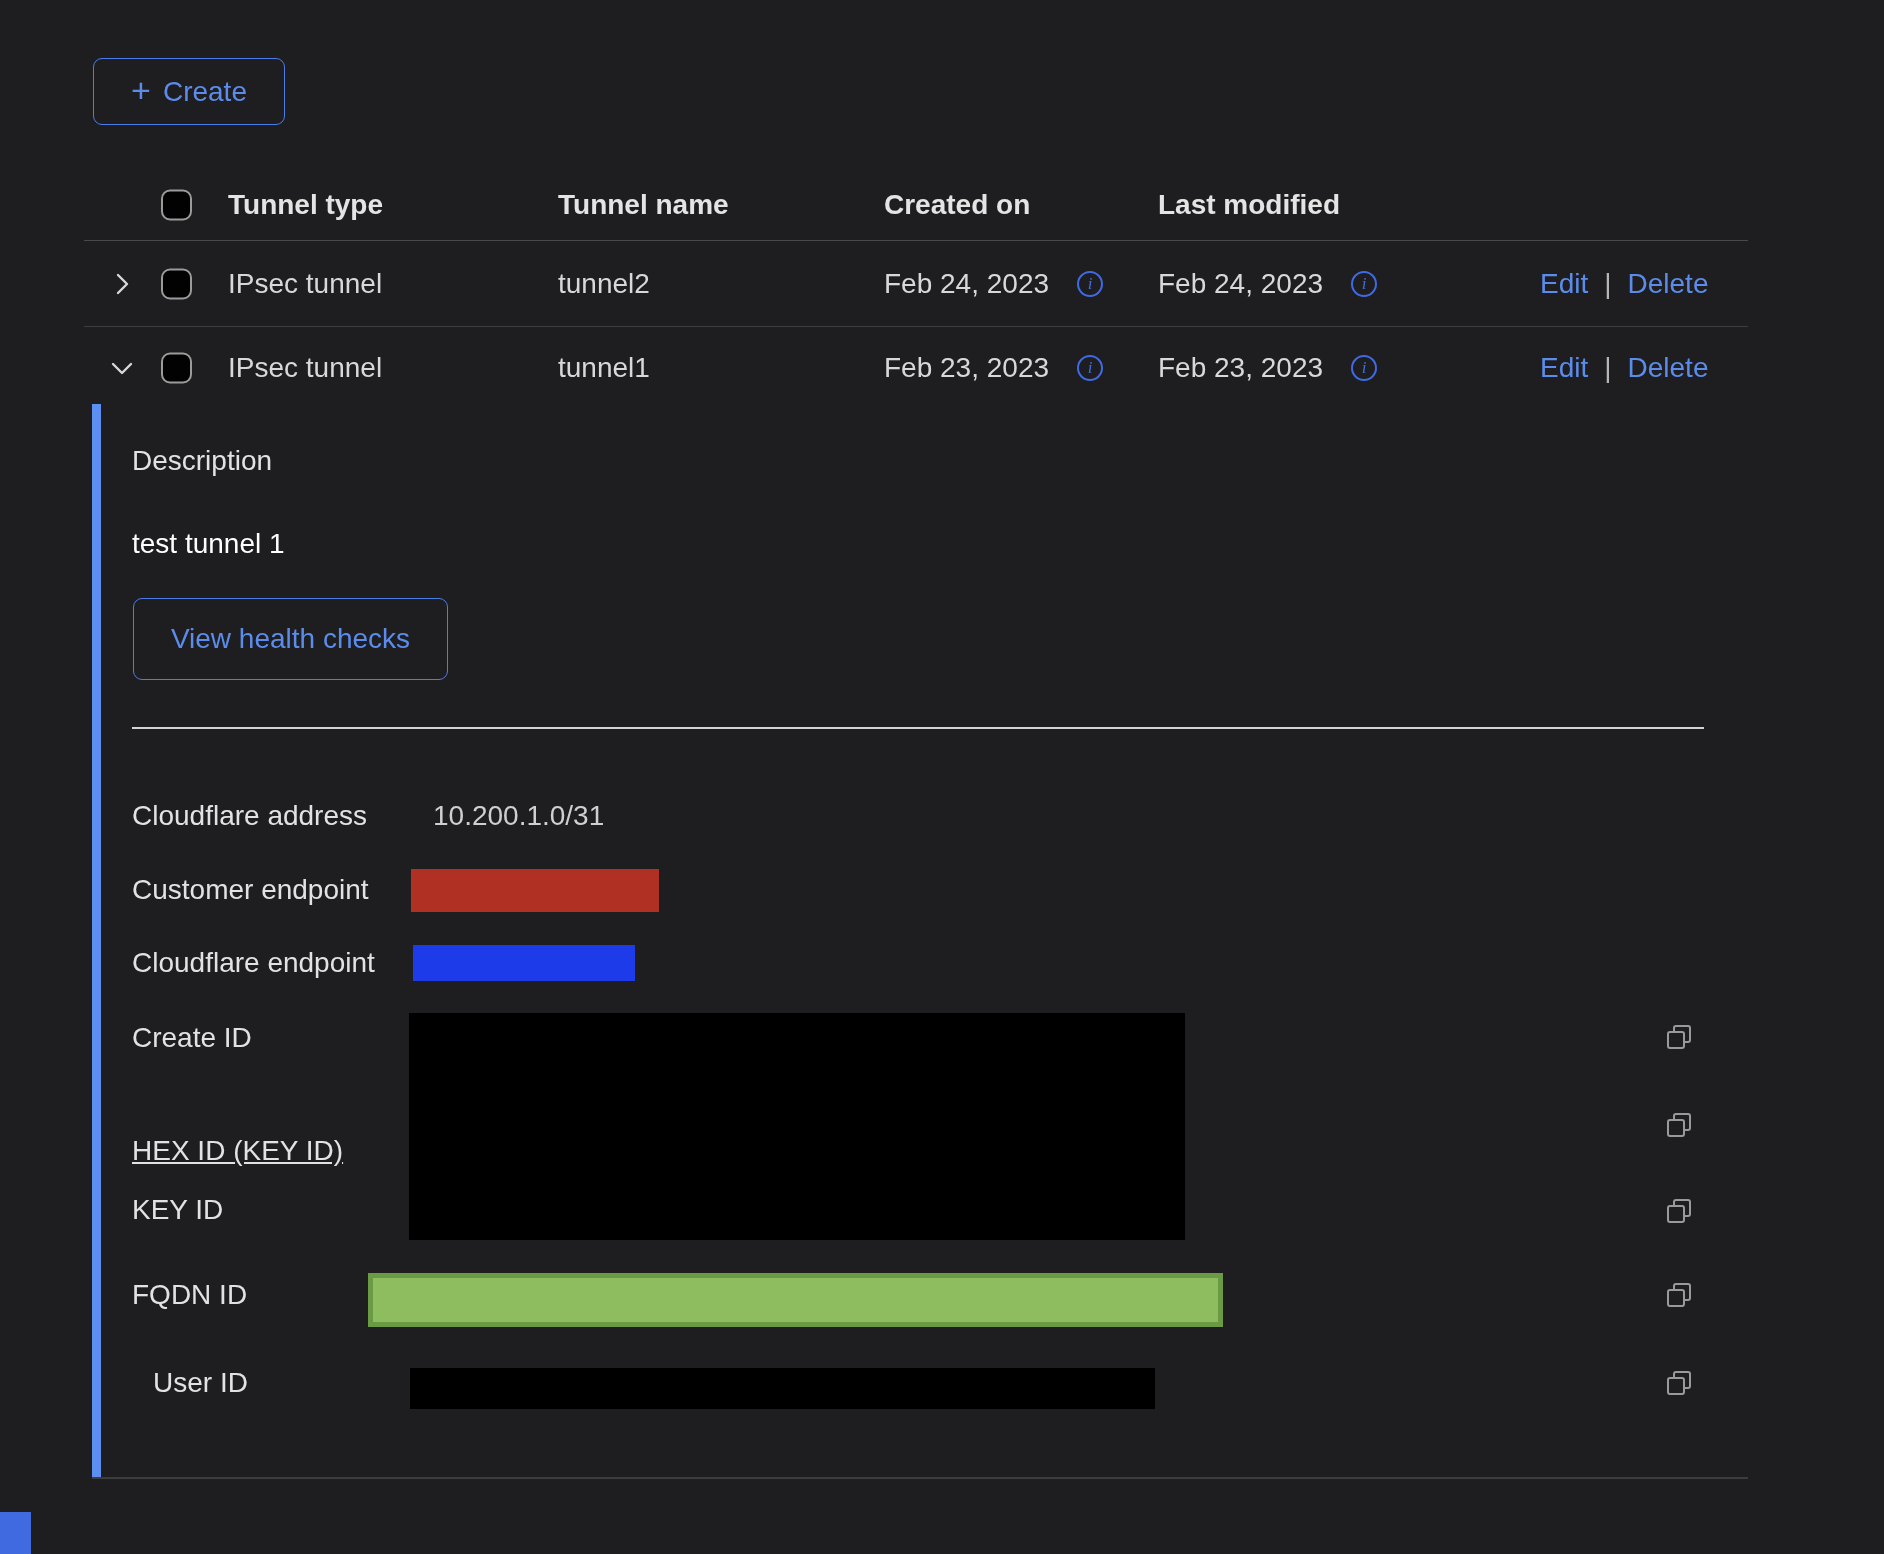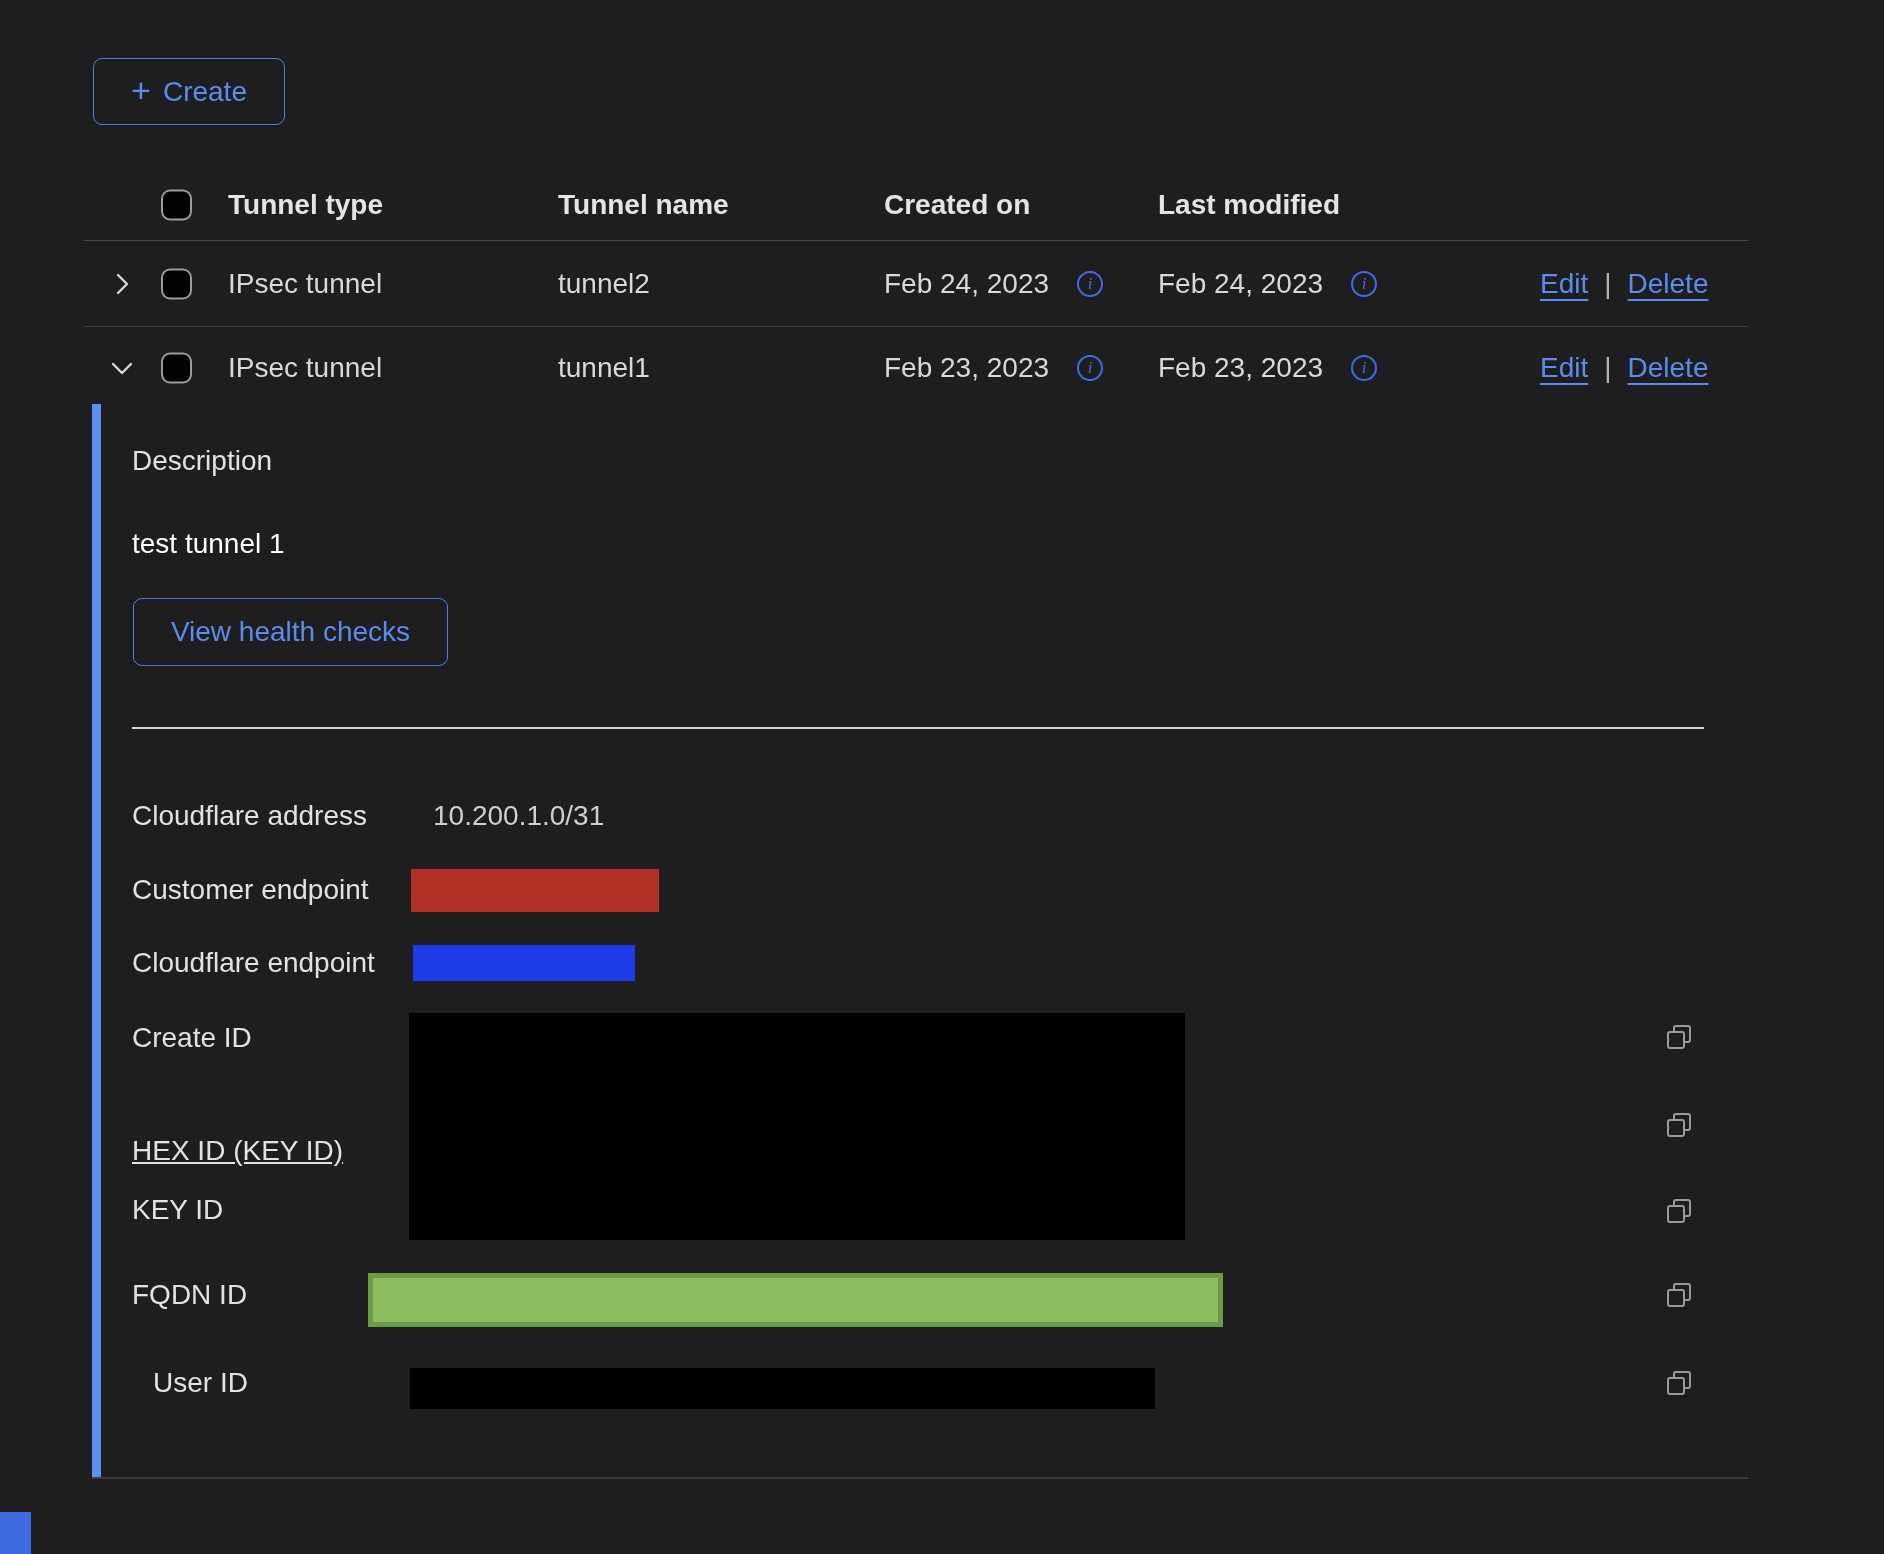--- a/index.html
+++ b/index.html
@@ -40,30 +40,30 @@
     background:#020202;box-sizing:border-box;cursor:pointer;display:block;
   }
   .date-wrap{display:flex;align-items:center;gap:28px;}
   .info-icon{
     width:26px;height:26px;border:2px solid #3f6ae3;border-radius:50%;
     box-sizing:border-box;display:inline-flex;align-items:center;justify-content:center;
     color:#3f6ae3;font-size:17px;font-family:"Liberation Serif",serif;font-style:italic;
     cursor:pointer;flex:0 0 auto;
   }
   .actions-wrap{display:flex;align-items:center;gap:16px;}
-  .link{color:#5c8ceb;text-decoration:underline;text-underline-offset:6px;cursor:pointer;}
+  .link{color:#5c8ceb;text-underline-offset:6px;cursor:pointer;}
   .pipe{color:#b5b5b5;text-decoration:none;}
 
   
   .left-bar{left:92px;top:404px;width:9px;height:1074px;background:#5d8ef1;}
   .lbl{font-size:28px;color:#e2e2e2;line-height:34px;}
   .muted{color:#ffffff;}
   .value{color:#cfcfcf;}
   .health-btn{
-    left:133px;top:598px;width:315px;height:68px;
+    left:133px;top:598px;width:315px;height:82px;
     border:1.5px solid #4a7de8;border-radius:9px;background:transparent;
     display:flex;align-items:center;justify-content:center;
     color:#5c8ceb;font-size:28px;cursor:pointer;
   }
   .divider-light{left:132px;top:727px;width:1572px;height:2px;background:#d4d4d4;}
   .divider-dark{left:92px;top:1477px;width:1656px;height:2px;background:#3c3c3c;}
 
   .redact{box-sizing:border-box;}
   .redact-red{left:411px;top:869px;width:248px;height:43px;background:#b03123;}
   .redact-blue{left:413px;top:945px;width:222px;height:36px;background:#1e3be9;}

